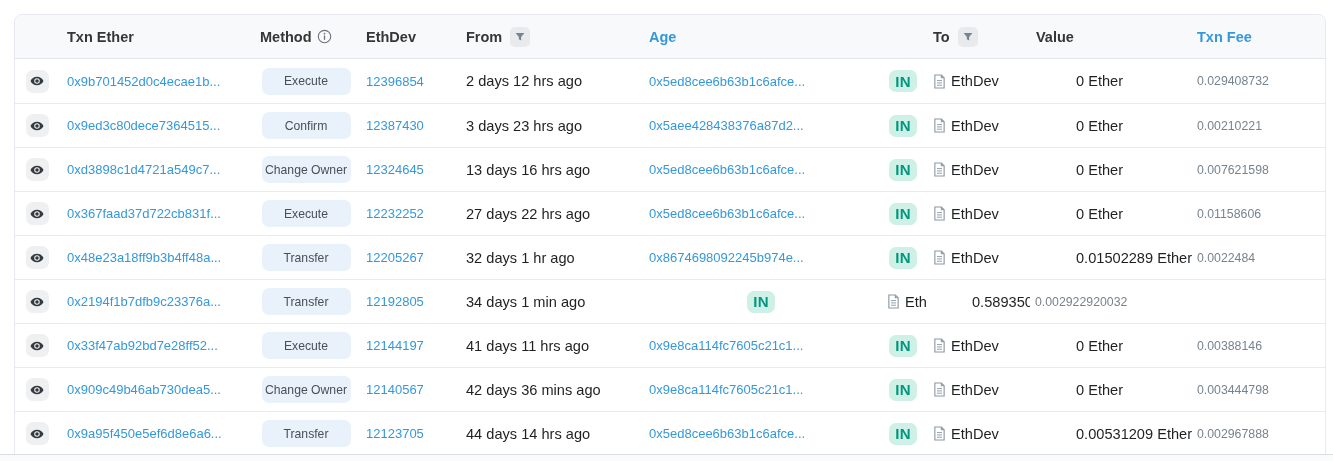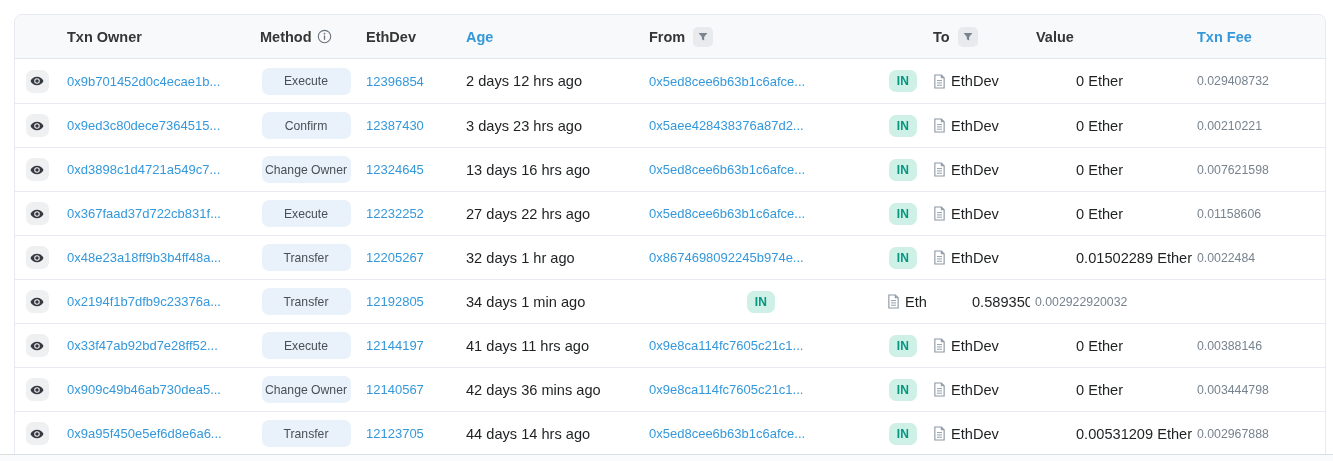--- a/index.html
+++ b/index.html
@@ -84,21 +84,21 @@
     font-size: 12.2px;
     display: flex; align-items: center; justify-content: center;
     overflow: hidden;
   }
   .in-badge {
     min-width: 28px; height: 22px;
     padding: 0 6px;
     background: #cff0e7;
     border-radius: 7px;
     color: #02977e;
-    font-size: 12px;
+    font-size: 15px;
     font-weight: 700;
     letter-spacing: 0.3px;
     display: flex; align-items: center; justify-content: center;
   }
   .info-icon { margin-left: 5px; display: inline-flex; cursor: pointer; }
   .filter-btn {
     margin-left: 8px;
     width: 20px; height: 20px;
     border: none;
     border-radius: 5px;
@@ -117,41 +117,41 @@
     border-top: 1px solid #d9dde2;
   }
 </style>
 </head>
 <body>
 
 <div class="card">
 
   <div class="thead grid">
     <div class="th c-eye"></div>
-    <div class="th c-hash">Txn Owner</div>
+    <div class="th c-hash">Txn Ether</div>
     <div class="th c-method">
       <span>Method</span>
       <span class="info-icon">
         <svg width="15" height="15" viewBox="0 0 16 16">
             <circle cx="8" cy="8" r="6.6" fill="none" stroke="#6c757d" stroke-width="1.2"></circle>
             <circle cx="8" cy="4.9" r="0.95" fill="#6c757d"></circle>
             <rect x="7.3" y="6.7" width="1.4" height="5" rx="0.7" fill="#6c757d"></rect>
           </svg>
       </span>
     </div>
     <div class="th c-block">EthDev</div>
-    <div class="th c-age blue">Age</div>
     <div class="th c-from">
       <span>From</span>
       <button class="filter-btn">
         <svg width="10" height="10" viewBox="0 0 16 16" fill="currentColor">
             <path d="M1 1.5h14L9.8 8v5.6l-3.6-2V8L1 1.5z"></path>
           </svg>
       </button>
     </div>
+    <div class="th c-age blue">Age</div>
     <div class="th c-in"></div>
     <div class="th c-to">
       <span>To</span>
       <button class="filter-btn">
         <svg width="10" height="10" viewBox="0 0 16 16" fill="currentColor">
             <path d="M1 1.5h14L9.8 8v5.6l-3.6-2V8L1 1.5z"></path>
           </svg>
       </button>
     </div>
     <div class="th c-value" style="padding-left:6px;">Value</div>

